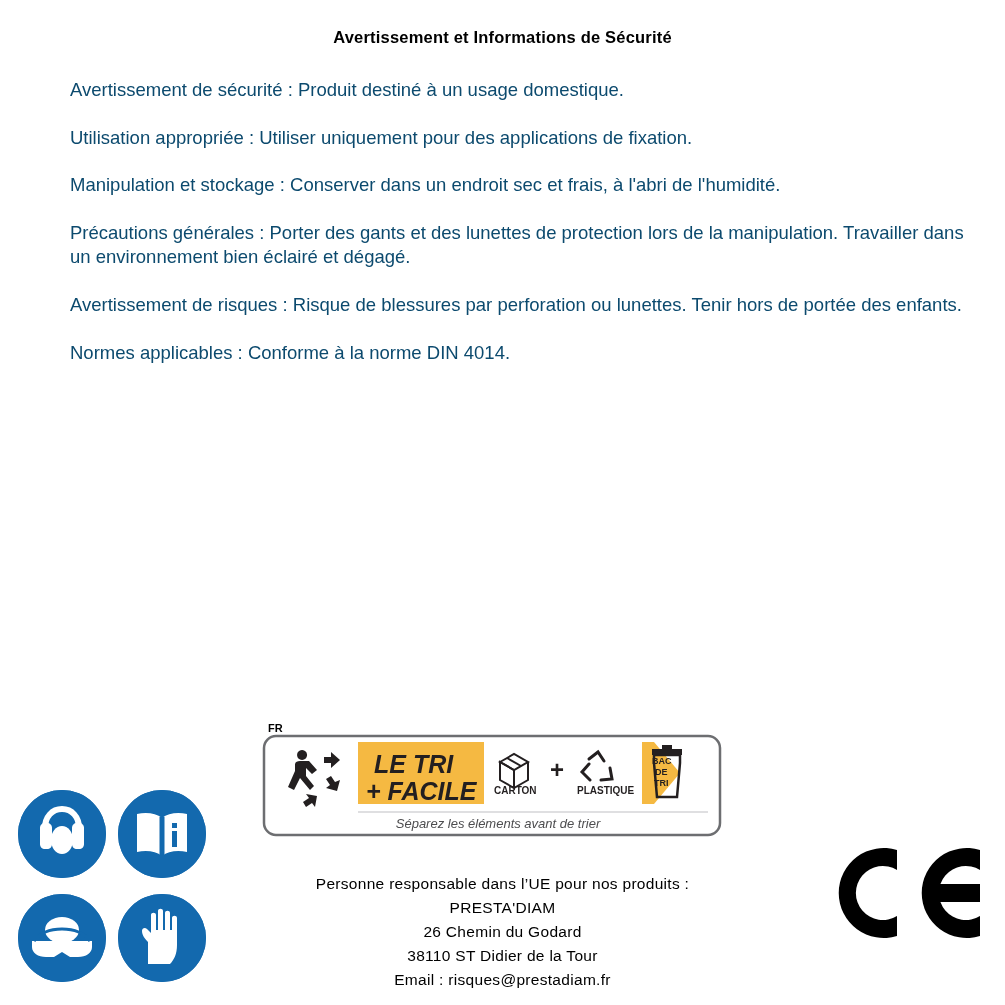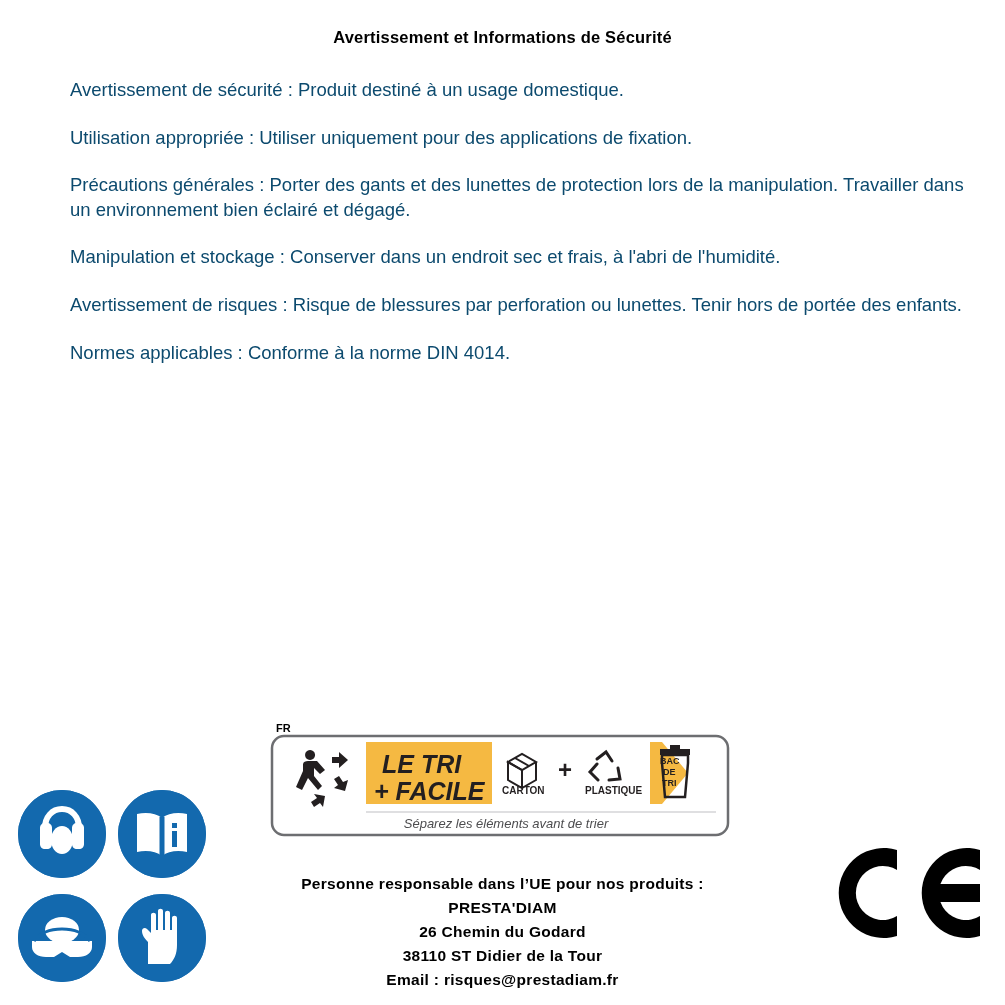--- a/index.html
+++ b/index.html
@@ -62,21 +62,21 @@
   }
   .picto.p1 { left: 0px;  top: 0px; }
   .picto.p2 { left: 100px; top: 0px; }
   .picto.p3 { left: 0px;  top: 104px; }
   .picto.p4 { left: 100px; top: 104px; }
   .picto svg { display: block; width: 88px; height: 88px; }
 
   
   .recycle-label {
     position: absolute;
-    left: 270px;
+    left: 262px;
     top: 722px;
     width: 460px;
     height: 127px;
   }
   .recycle-label svg { display: block; }
 
   
   .ce-mark {
     position: absolute;
     right: 58px;
@@ -87,38 +87,38 @@
   .ce-mark svg { display: block; }
 
   
   .resp-block {
     position: absolute;
     top: 872px;
     left: 0;
     width: 1005px;
     text-align: center;
     font-size: 15.5px;
-    font-weight: bold;
+    font-weight: normal;
     line-height: 1.55;
     color: #000;
   }
   .resp-line { display: block; letter-spacing: 0.3px; }
 </style>
 </head>
 <body>
 
 <div class="page">
 
   <div class="doc-title">Avertissement et Informations de Sécurité</div>
 
   <div class="body-block">
     <p class="para">Avertissement de sécurité : Produit destiné à un usage domestique.</p>
     <p class="para">Utilisation appropriée : Utiliser uniquement pour des applications de fixation.</p>
+    <p class="para">Manipulation et stockage : Conserver dans un endroit sec et frais, à l'abri de l'humidité.</p>
     <p class="para">Précautions générales : Porter des gants et des lunettes de protection lors de la manipulation. Travailler dans un environnement bien éclairé et dégagé.</p>
-    <p class="para">Manipulation et stockage : Conserver dans un endroit sec et frais, à l'abri de l'humidité.</p>
     <p class="para">Avertissement de risques : Risque de blessures par perforation ou lunettes. Tenir hors de portée des enfants.</p>
     <p class="para">Normes applicables : Conforme à la norme DIN 4014.</p>
   </div>
 
   <div class="picto-grid">
 
     <div class="picto p1">
       <svg viewBox="0 0 88 88" xmlns="http://www.w3.org/2000/svg" aria-hidden="true">
         <circle cx="44" cy="44" r="44" fill="#1369ae"></circle>
         <path d="M22 38 c0-3 2-5 5-5 h2 c3 0 5 2 5 5 v16 c0 3-2 5-5 5 h-2 c-3 0-5-2-5-5 z" fill="#ffffff"></path>

